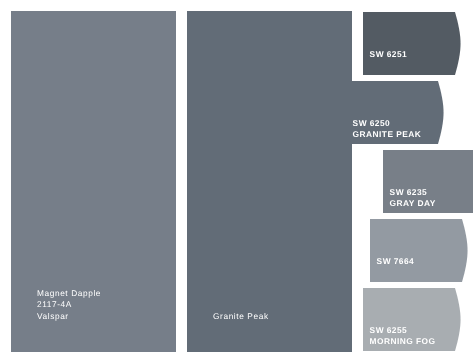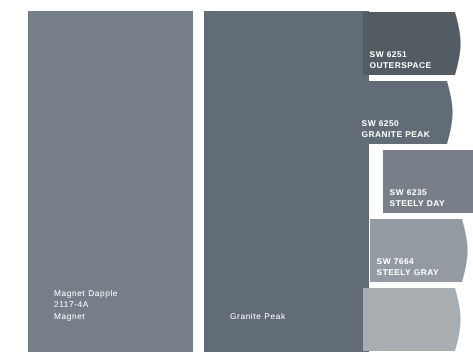--- a/index.html
+++ b/index.html
@@ -7,21 +7,21 @@
   body{
     width:473px;height:363px;background:#ffffff;
     font-family:"Liberation Sans",sans-serif;
     overflow:hidden;
     -webkit-font-smoothing:antialiased;
     text-rendering:geometricPrecision;
   }
   .stage{position:relative;width:473px;height:363px;background:#ffffff;}
 
   
-  .swatch{position:absolute;top:11px;width:165px;height:341px;margin-left:17px;}
+  .swatch{position:absolute;top:11px;width:165px;height:341px;}
   .swatch-text{
     position:absolute;left:26px;bottom:30px;
     color:#ffffff;font-size:8.3px;line-height:11.4px;
     letter-spacing:0.6px;
     white-space:nowrap;font-weight:400;
     transform:translateZ(0);
   }
 
   
   .card-col{position:absolute;left:0;top:0;}
@@ -37,67 +37,69 @@
 </style>
 </head>
 <body style="background: rgb(255, 255, 255);">
 
 <div class="stage">
 
   <div class="swatch" style="left: 11px; background: rgb(118, 126, 137);">
     <div class="swatch-text">
       <div class="swatch-name">Magnet Dapple</div>
       <div class="swatch-code">2117-4A</div>
-      <div class="swatch-brand">Magnet</div>
+      <div class="swatch-brand">Valspar</div>
     </div>
   </div>
 
   <div class="swatch" style="left: 187px; background: rgb(98, 108, 119);">
     <div class="swatch-text">
       <div class="swatch-name">Granite Peak</div>
     </div>
   </div>
 
   <div class="card-col">
     <div class="card" style="left:363px;top:12px;">
       <svg class="chip-shape" width="100" height="63.0" viewBox="0 0 100 63.0">
         <path d="M0,0 H92 C99.4,26 99.4,37 92,63 H0 Z" fill="#535b63"></path>
       </svg>
       <div class="card-label">
         <div class="chip-code">SW 6251</div>
-        <div class="chip-name">OUTERSPACE</div>
       </div>
     </div>
-    <div class="card" style="left:355px;top:81px;">
+    <div class="card" style="left:346px;top:81px;">
       <svg class="chip-shape" width="100" height="63.0" viewBox="0 0 100 63.0">
         <path d="M0,0 H92 C99.4,26 99.4,37 92,63 H0 Z" fill="#626c77"></path>
       </svg>
       <div class="card-label">
         <div class="chip-code">SW 6250</div>
         <div class="chip-name">GRANITE PEAK</div>
       </div>
     </div>
     <div class="card" style="left:363px;top:150px;margin-left:20px;">
       <svg class="chip-shape" width="100" height="63.0" viewBox="0 0 100 63.0">
         <path d="M0,0 H92 C99.4,26 99.4,37 92,63 H0 Z" fill="#787f88"></path>
       </svg>
       <div class="card-label">
         <div class="chip-code">SW 6235</div>
-        <div class="chip-name">STEELY DAY</div>
+        <div class="chip-name">GRAY DAY</div>
       </div>
     </div>
     <div class="card" style="left:370px;top:219px;padding-left:30px;">
       <svg class="chip-shape" width="100" height="63.0" viewBox="0 0 100 63.0">
         <path d="M0,0 H92 C99.4,26 99.4,37 92,63 H0 Z" fill="#939aa2"></path>
       </svg>
       <div class="card-label">
         <div class="chip-code">SW 7664</div>
-        <div class="chip-name">STEELY GRAY</div>
       </div>
     </div>
     <div class="card" style="left:363px;top:288px;">
       <svg class="chip-shape" width="100" height="63.0" viewBox="0 0 100 63.0">
         <path d="M0,0 H92 C99.4,26 99.4,37 92,63 H0 Z" fill="#a8adb1"></path>
       </svg>
+      <div class="card-label">
+        <div class="chip-code">SW 6255</div>
+        <div class="chip-name">MORNING FOG</div>
+      </div>
     </div>  
     </div>
 
 </div>
 
 </body></html>

